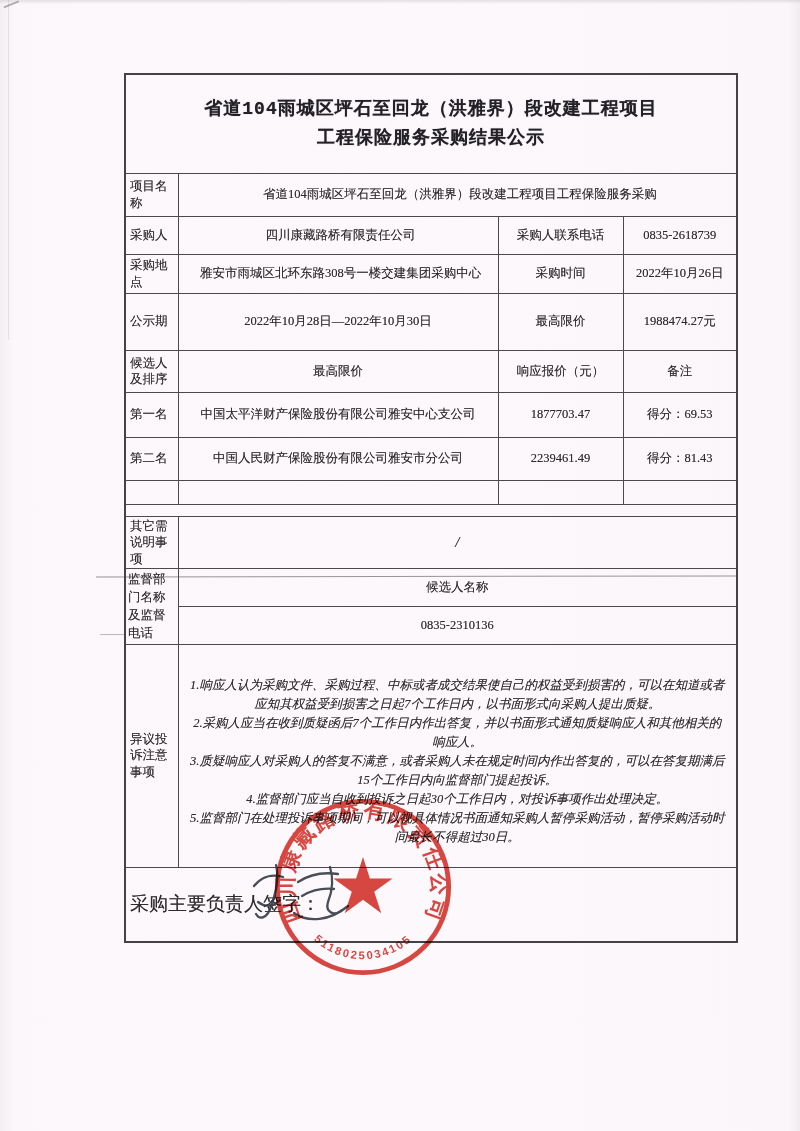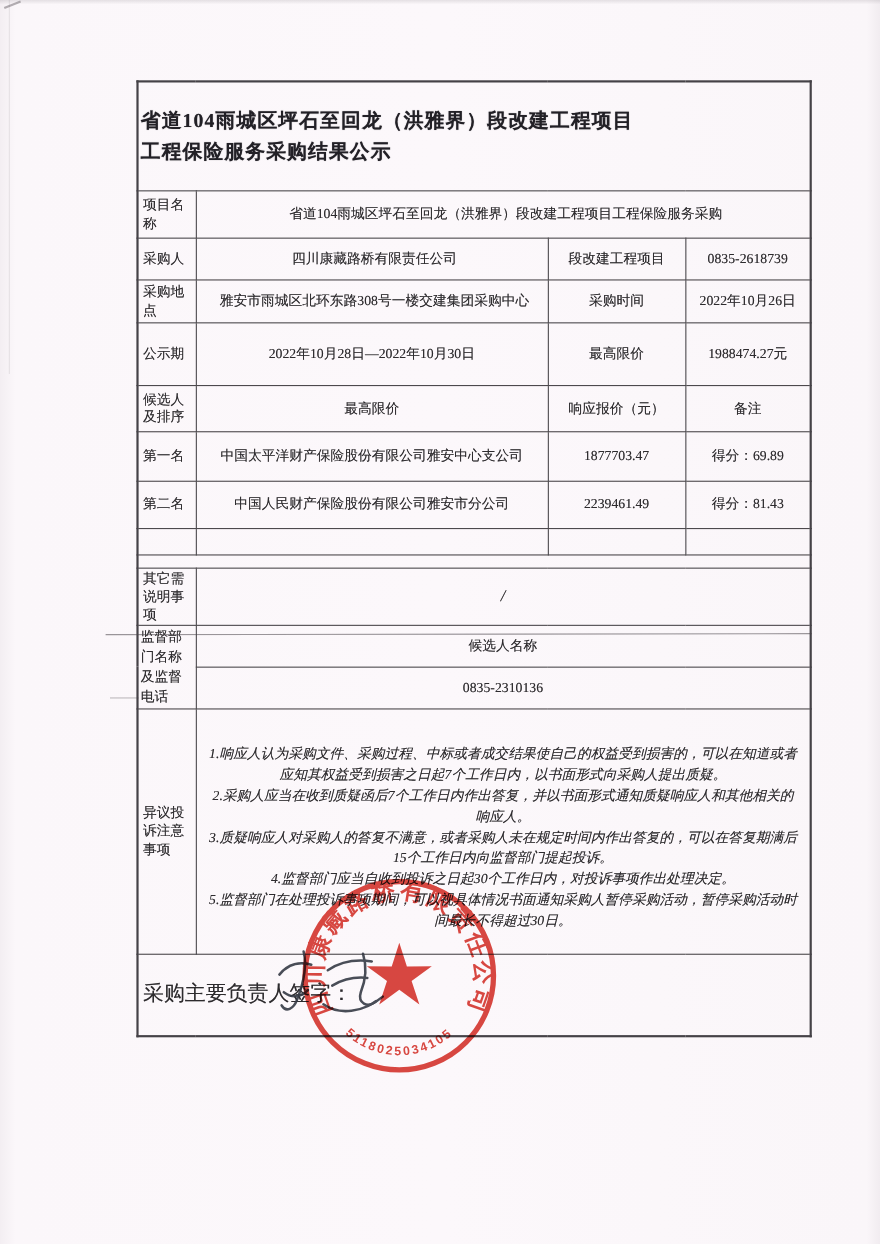--- a/index.html
+++ b/index.html
@@ -32,21 +32,21 @@
     border-collapse:collapse;table-layout:fixed;
     font-size:12.5px;line-height:1.3;
     color:#2d2b2e;
   }
   table.doc, table.doc td{border:1px solid #4c494d;}
   table.doc{border:2px solid #454247;}
   td{vertical-align:middle;padding:1px 2px;overflow:hidden;
      text-shadow:0 0 .6px rgba(45,43,46,.5);}
   .title-cell{border-bottom:1px solid #4c494d;}
   .title{
-    font-family:Liberation Serif, serif;
+    text-align:center;font-family:Liberation Mono, monospace;
     font-weight:bold;font-size:18px;line-height:29px;letter-spacing:1px;
     color:#222026;text-shadow:0 0 .8px rgba(34,32,38,.6);
   }
   .lbl{white-space:pre-line;text-align:left;padding-left:4px;line-height:1.32;}
   .lbl-c{white-space:pre-line;line-height:1.45;}
   .val{text-align:center;padding-left:7px;}
   .c{text-align:center;}
   .slash{text-align:center;font-style:italic;font-size:15px;}
   .obj{
     white-space:pre-line;text-align:center;vertical-align:middle;
@@ -94,21 +94,21 @@
 
     <tr style="height:43px">
       <td class="lbl">项目名
 称</td>
       <td colspan="3" class="val">省道104雨城区坪石至回龙（洪雅界）段改建工程项目工程保险服务采购</td>
     </tr>
 
     <tr style="height:38px">
       <td class="lbl">采购人</td>
       <td class="val">四川康藏路桥有限责任公司</td>
-      <td class="c">段改建工程项目</td>
+      <td class="c">采购人联系电话</td>
       <td class="c">0835-2618739</td>
     </tr>
 
     <tr style="height:39px">
       <td class="lbl">采购地
 点</td>
       <td class="val">雅安市雨城区北环东路308号一楼交建集团采购中心</td>
       <td class="c">采购时间</td>
       <td class="c">2022年10月26日</td>
     </tr>
@@ -125,21 +125,21 @@
 及排序</td>
       <td class="c">最高限价</td>
       <td class="c">响应报价（元）</td>
       <td class="c">备注</td>
     </tr>
 
     <tr style="height:45px">
       <td class="lbl">第一名</td>
       <td class="c">中国太平洋财产保险股份有限公司雅安中心支公司</td>
       <td class="c">1877703.47</td>
-      <td class="c">得分：69.89</td>
+      <td class="c">得分：69.53</td>
     </tr>
 
     <tr style="height:43px">
       <td class="lbl">第二名</td>
       <td class="c">中国人民财产保险股份有限公司雅安市分公司</td>
       <td class="c">2239461.49</td>
       <td class="c">得分：81.43</td>
     </tr>
 
     <tr style="height:24px">

